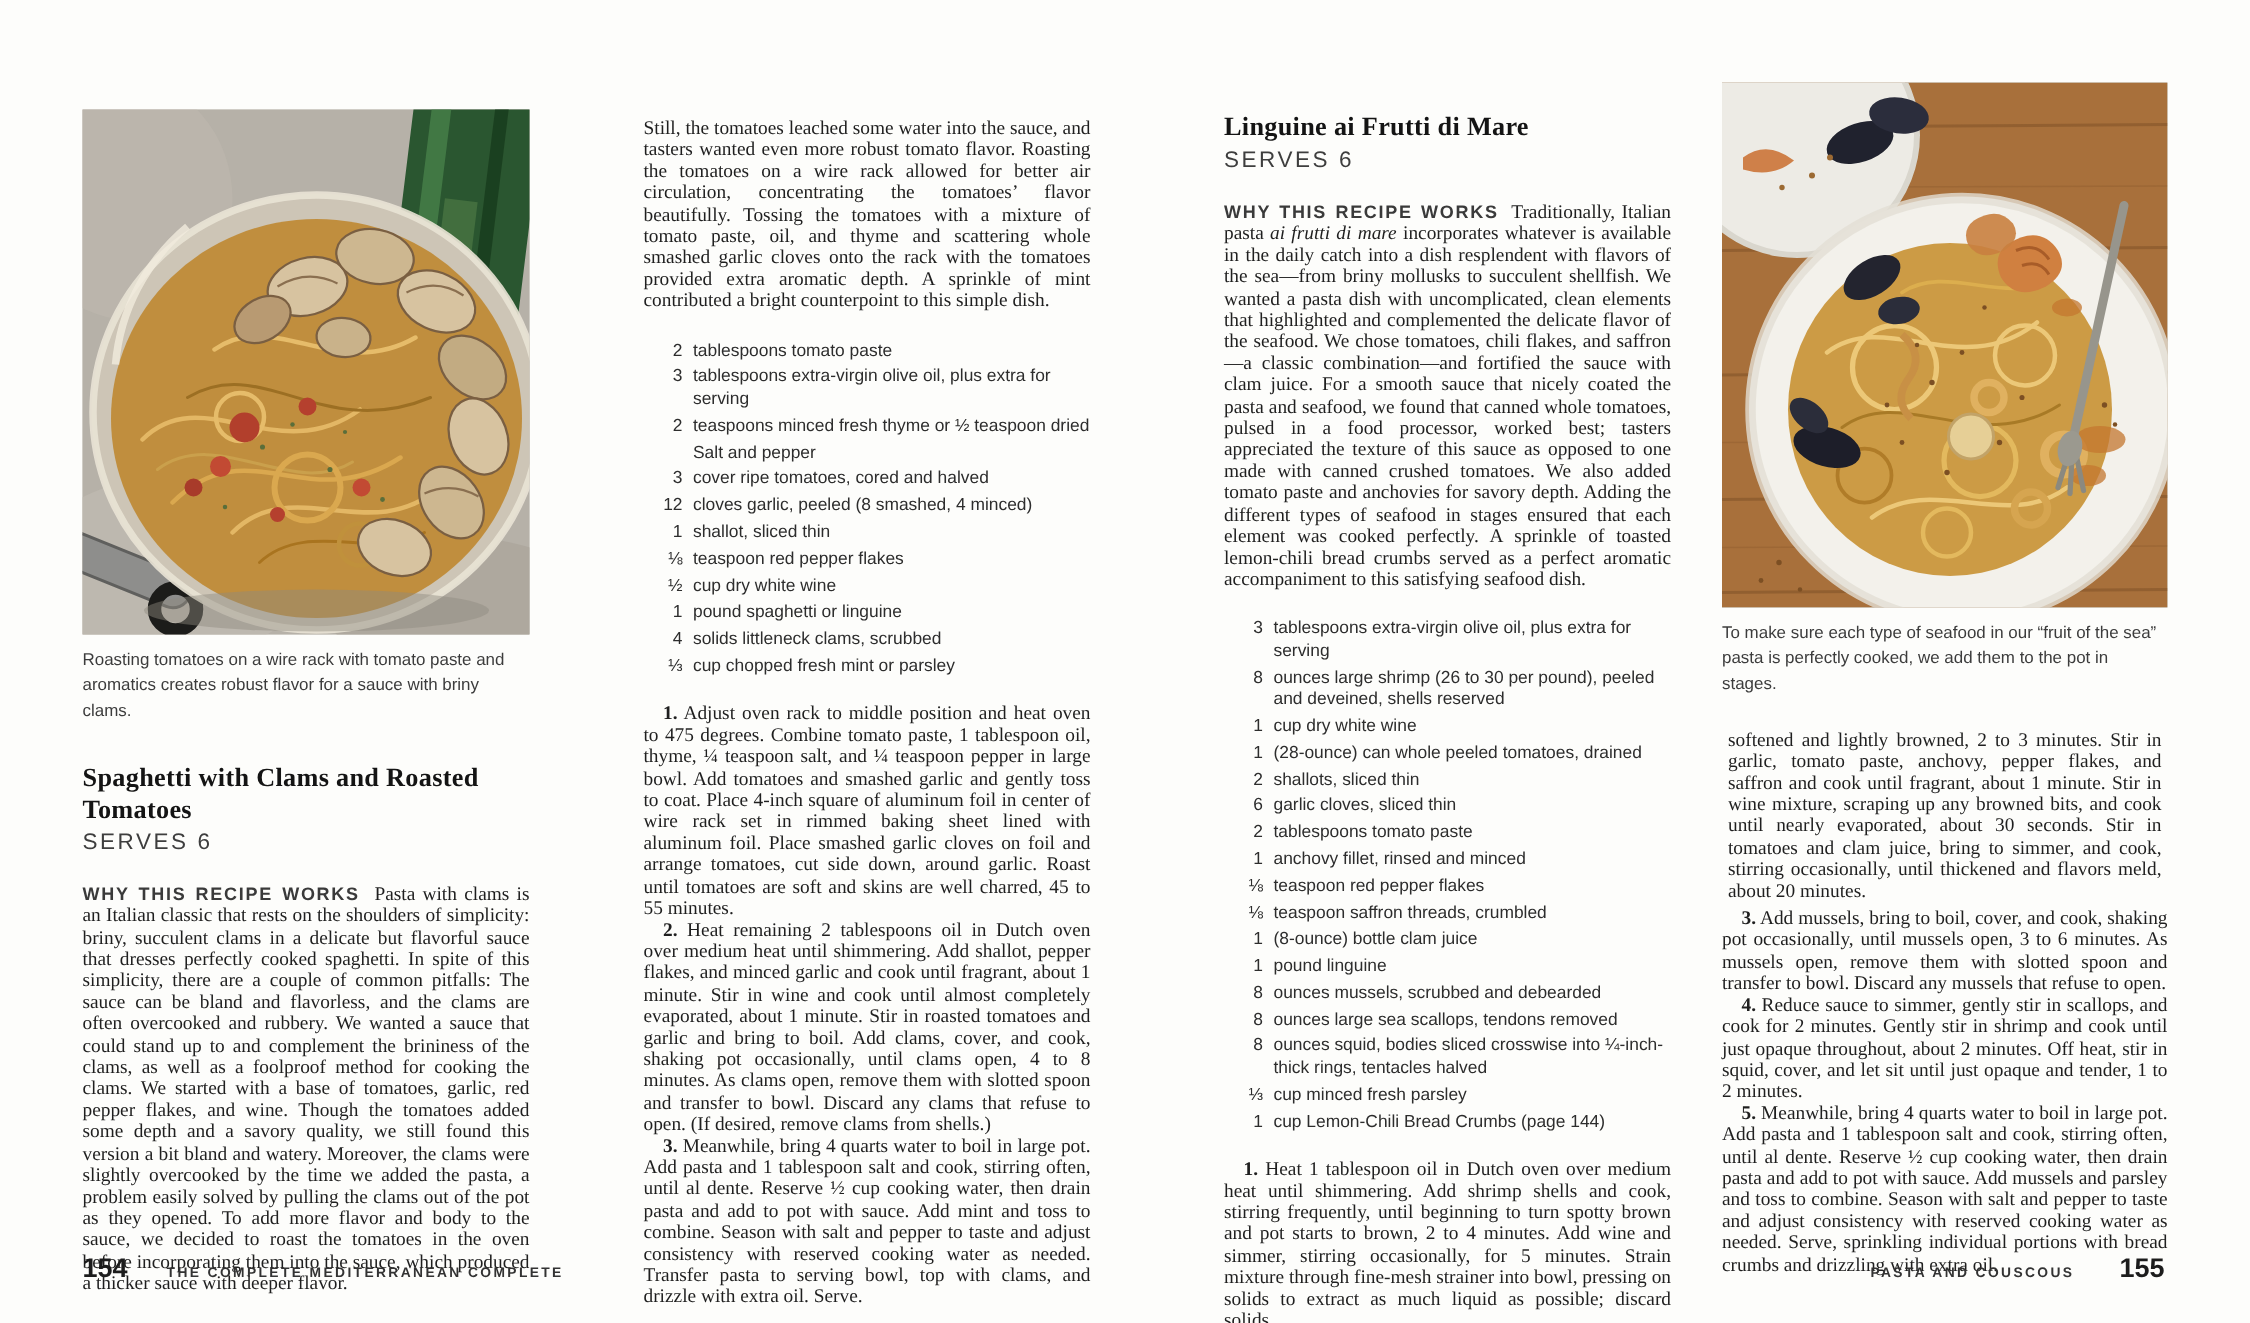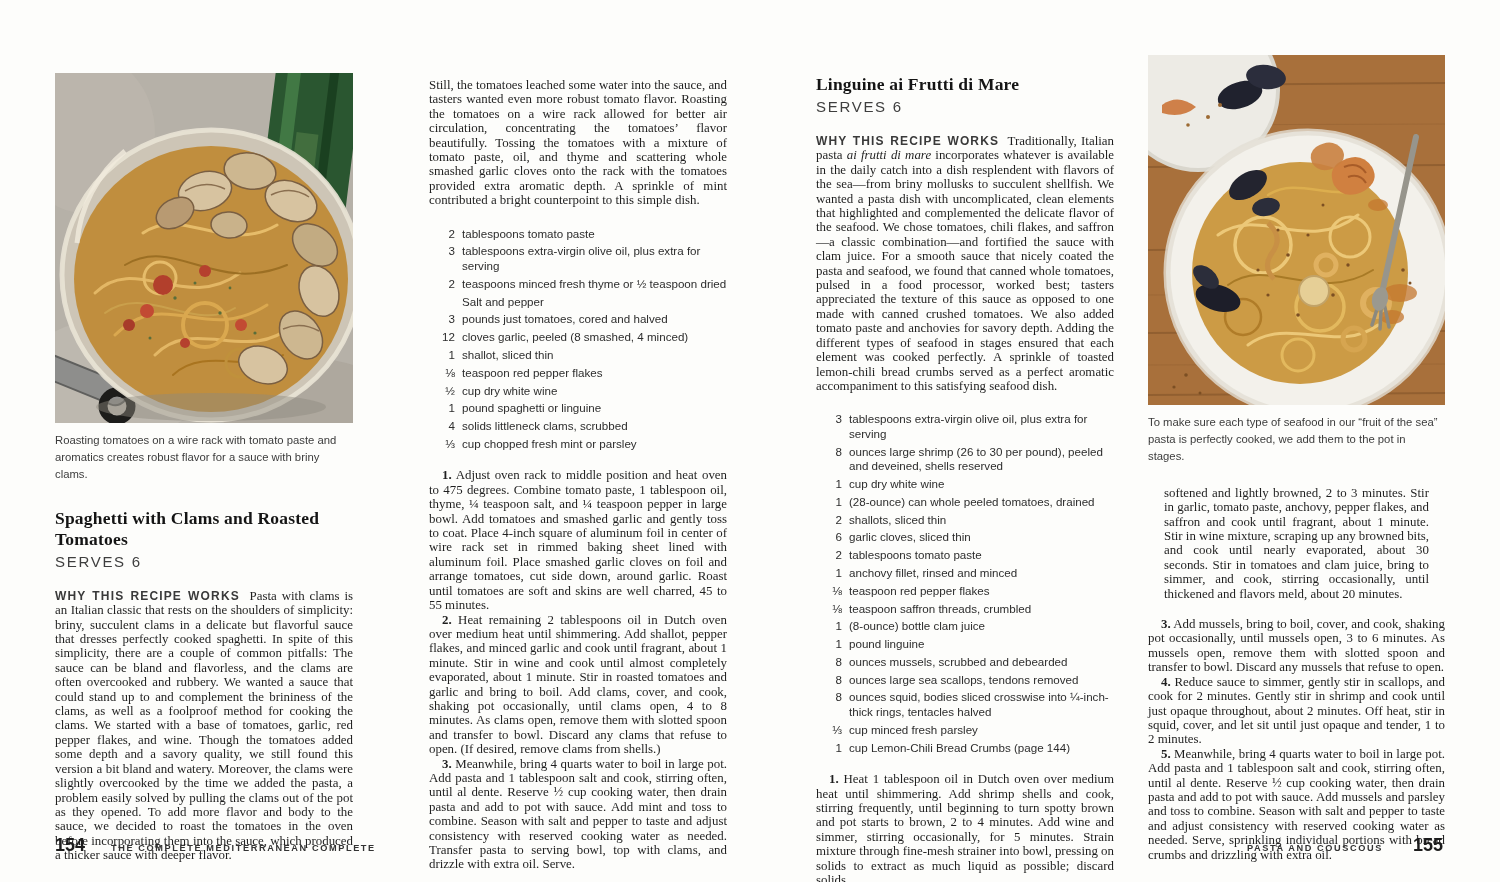--- a/index.html
+++ b/index.html
@@ -41,21 +41,21 @@
   .ingredients {
     margin-top:19px;
     font-family:"Liberation Sans", sans-serif;
     font-size:11.6px; line-height:1.26; color:#2d2d2d;
   }
   .ing { display:grid; grid-template-columns:26px 1fr; column-gap:7px; margin-bottom:3.2px; }
   .ing .qty { text-align:right; white-space:nowrap; }
 
   .steps { margin-top:17px; }
   .step  { margin:0; text-indent:13px; }
-  .step-cont { margin:16px; text-indent:0; }
+  .step-cont { margin:4px; text-indent:0; }
   .stepnum { font-weight:bold; }
 
   .footer {
     position:absolute; top:835px;
     font-family:"Liberation Sans", sans-serif;
     display:flex; align-items:baseline;
   }
   #footer-left  { left:55px;  gap:26px; }
   #footer-right { right:57px; gap:30px; }
   .page-num { font-size:18px; font-weight:bold; color:#1c1c1c; }
@@ -155,21 +155,21 @@
         <span>teaspoons minced fresh thyme or ½ teaspoon dried</span>
       </div>
 
       <div class="ing">
         <span class="qty"></span>
         <span>Salt and pepper</span>
       </div>
 
       <div class="ing">
         <span class="qty">3</span>
-        <span>pounds just tomatoes, cored and halved</span>
+        <span>cover ripe tomatoes, cored and halved</span>
       </div>
 
       <div class="ing">
         <span class="qty">12</span>
         <span>cloves garlic, peeled (8 smashed, 4 minced)</span>
       </div>
 
       <div class="ing">
         <span class="qty">1</span>
         <span>shallot, sliced thin</span>

